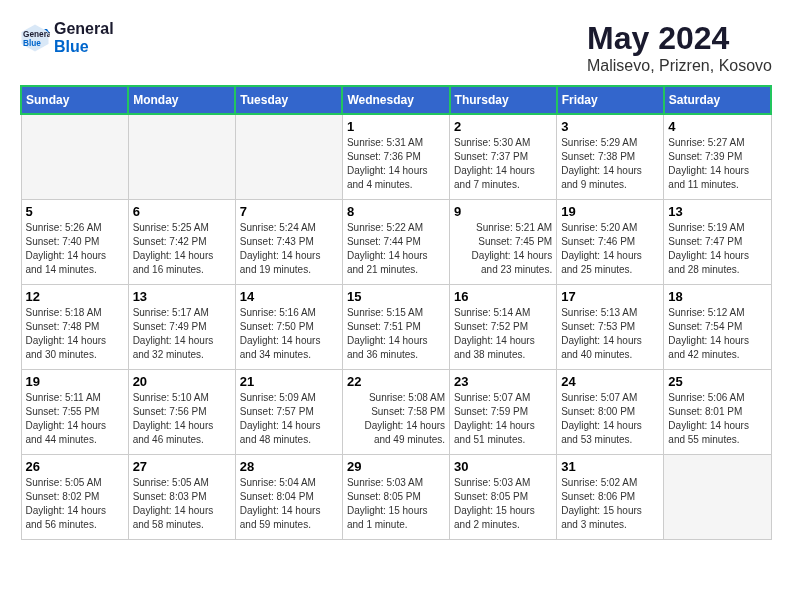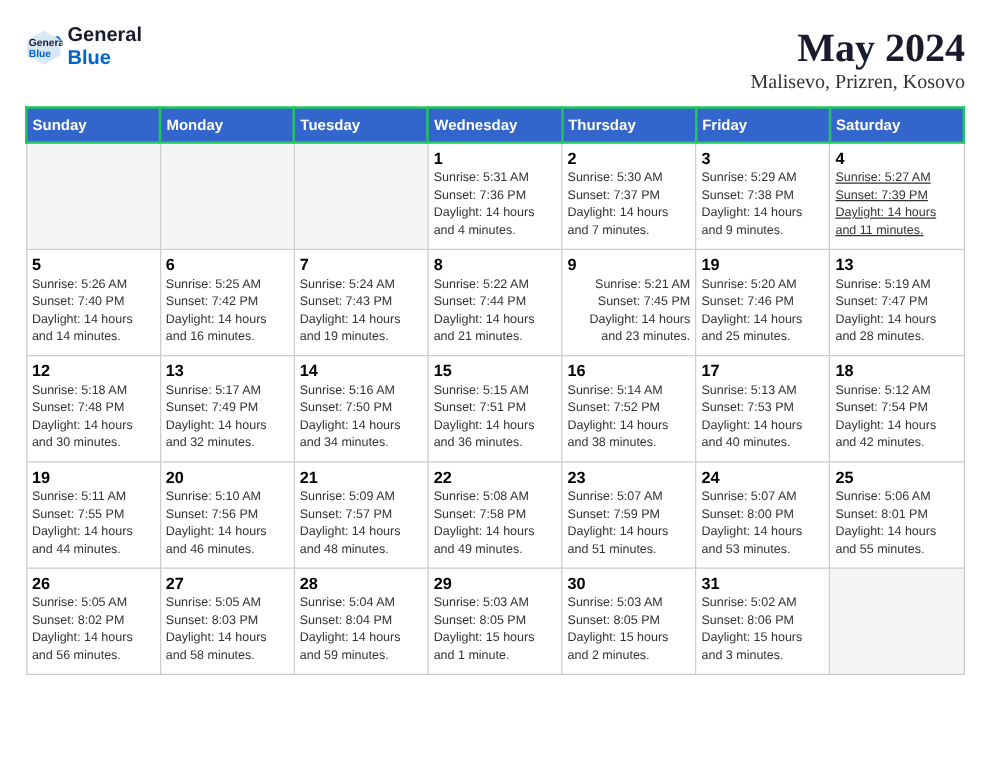--- a/index.html
+++ b/index.html
@@ -19,22 +19,21 @@
     .logo {
       display: flex;
       align-items: center;
       gap: 4px;
     }
     .logo-icon {
       width: 30px;
       height: 30px;
     }
     .title-section {
-      text-align: right;
-      font-family: Liberation Serif, serif;
+      text-align: left;
     }
     .month-title {
       font-size: 32px;
       font-weight: bold;
       color: #1a1a2e;
     }
     .location {
       font-size: 16px;
       color: #333;
     }
@@ -133,21 +132,21 @@
         </td>
         <td>
           <div class="day-num">3</div>
           <div class="day-info" style="white-space: pre-line;">Sunrise: 5:29 AM
 Sunset: 7:38 PM
 Daylight: 14 hours
 and 9 minutes.</div>
         </td>
         <td>
           <div class="day-num">4</div>
-          <div class="day-info" style="white-space: pre-line; text-decoration: underline;">Sunrise: 5:27 AM
+          <div class="day-info" style="white-space: pre-line;">Sunrise: 5:27 AM
 Sunset: 7:39 PM
 Daylight: 14 hours
 and 11 minutes.</div>
         </td>
       </tr>
       <tr class="week-row">
         <td>
           <div class="day-num">5</div>
           <div class="day-info" style="white-space: pre-line;">Sunrise: 5:26 AM
 Sunset: 7:40 PM
@@ -265,21 +264,21 @@
         </td>
         <td>
           <div class="day-num">21</div>
           <div class="day-info" style="white-space: pre-line;">Sunrise: 5:09 AM
 Sunset: 7:57 PM
 Daylight: 14 hours
 and 48 minutes.</div>
         </td>
         <td>
           <div class="day-num">22</div>
-          <div class="day-info" style="white-space: pre-line;">Sunrise: 5:08 AM
+          <div class="day-info" style="white-space: pre-line; text-align: right;">Sunrise: 5:08 AM
 Sunset: 7:58 PM
 Daylight: 14 hours
 and 49 minutes.</div>
         </td>
         <td>
           <div class="day-num">23</div>
           <div class="day-info" style="white-space: pre-line;">Sunrise: 5:07 AM
 Sunset: 7:59 PM
 Daylight: 14 hours
 and 51 minutes.</div>

